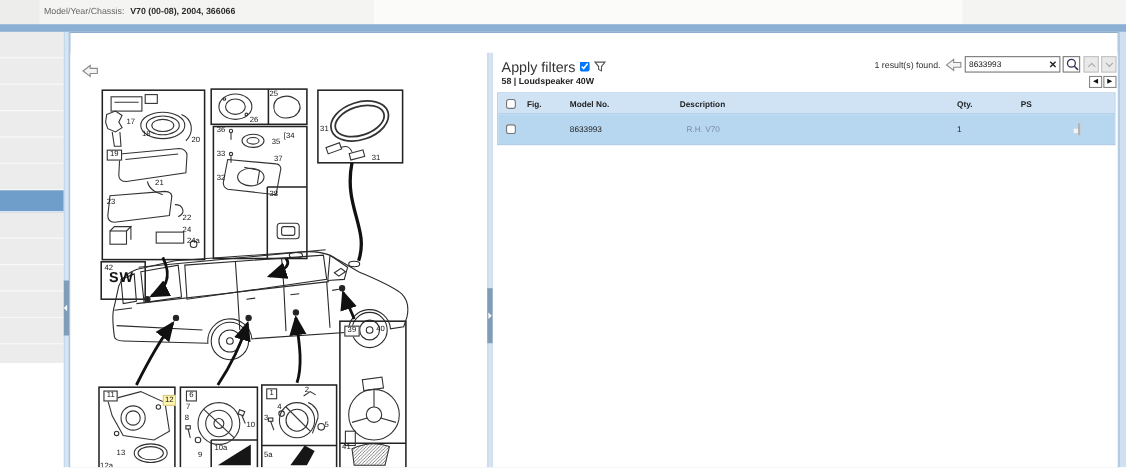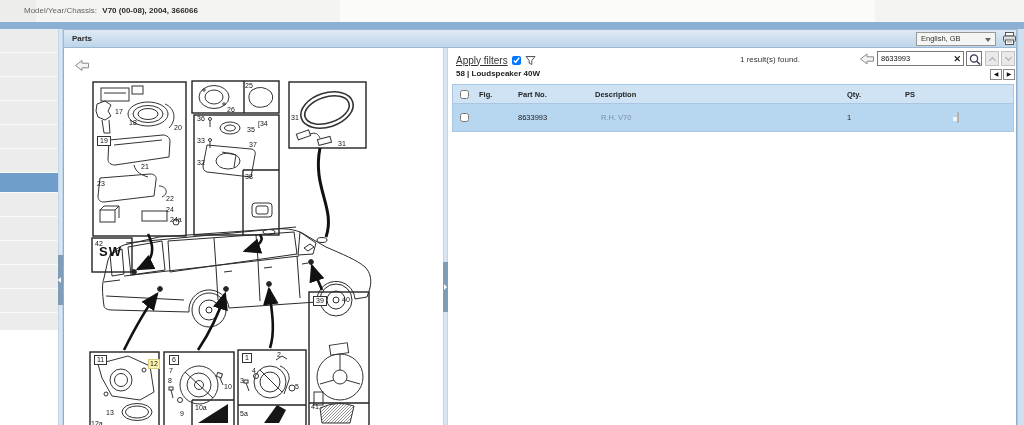--- a/index.html
+++ b/index.html
@@ -4,21 +4,21 @@
 <style>
   html,body{margin:0;padding:0;background:#fff;}
   *{box-sizing:border-box;}
   .screen{position:relative;width:1024px;height:425px;overflow:hidden;background:#fff;
           font-family:"Liberation Sans",sans-serif;color:#222;}
 
   
   .topbar{position:absolute;left:0;top:0;width:1024px;height:22px;background:#f4f4f2;}
   .topbar .blk-l{position:absolute;left:0;top:0;width:36px;height:22px;background:#ededeb;}
   .topbar .blk-m{position:absolute;left:340px;top:0;width:535px;height:22px;background:#fbfbfa;}
-  .topbar .txt{position:absolute;left:24px;top:0;line-height:22px;font-size:8px;white-space:nowrap;}
+  .topbar .txt{position:absolute;left:40px;top:0;line-height:22px;font-size:8px;white-space:nowrap;}
   .topbar .lbl{color:#666;}
   .topbar .val{color:#2a2a2a;font-weight:bold;margin-left:3px;}
 
   .accent{position:absolute;left:0;top:22px;width:1024px;height:7px;background:#8bb0d3;}
 
   
   .sidebar{position:absolute;left:0;top:29px;width:58px;height:301px;background:#ececec;}
   .sb-row{height:24px;border-bottom:1px solid #f9f9f9;}
   .sb-sel{height:20px;background:#6e9ec9;border-bottom:1px solid #f9f9f9;}
 
@@ -45,24 +45,24 @@
   
   .diagram{position:absolute;left:64px;top:48px;width:379px;height:377px;background:#fff;overflow:hidden;}
   .backbtn{position:absolute;left:10px;top:10px;width:16px;height:13px;}
   .callout{position:absolute;font-size:7px;line-height:8px;color:#111;white-space:nowrap;}
   .callout.boxed{border:1px solid #333;padding:0 2px;background:#fff;}
   .callout.highlight{background:#fdf5b0;border:1px solid #d9c97c;padding:0 1px;}
   .callout.big{font-size:13px;font-weight:bold;letter-spacing:1px;}
 
   
   .results{position:absolute;left:448px;top:48px;width:568px;height:377px;background:#fff;}
-  .small-txt{font-size:10px;color:#333;text-decoration:underline;}
+  .small-txt{font-size:13px;color:#333;}
   .apply{position:absolute;left:8px;top:5px;height:14px;display:flex;align-items:center;gap:4px;}
   .apply input{width:9px;height:9px;margin:0;}
-  .count{position:absolute;left:292px;top:5px;width:115px;line-height:14px;font-size:8px;color:#333;}
+  .count{position:absolute;left:292px;top:5px;width:115px;text-align:right;line-height:14px;font-size:8px;color:#333;}
   .navarrow{position:absolute;left:411px;top:4px;width:16px;height:14px;}
   .search-box{position:absolute;left:429px;top:3px;width:87px;height:15px;border:1px solid #777;background:#fff;}
   .search-box input{position:absolute;left:0;top:0;width:74px;height:13px;border:0;outline:none;
         font-family:"Liberation Sans",sans-serif;font-size:7.5px;padding:0 0 0 3px;color:#111;background:transparent;}
   .clear-x{position:absolute;right:2px;top:1px;font-size:9px;font-weight:bold;color:#222;line-height:12px;}
   .mag-btn{position:absolute;left:518px;top:3px;width:16px;height:15px;border:1px solid #777;background:#fff;}
   .sm-btn{position:absolute;width:14px;height:15px;background:#e9e9e9;border:1px solid #c2c2c2;}
   .chev-up{position:absolute;left:3.5px;top:6px;width:5px;height:5px;border-left:1.6px solid #aaa;
         border-top:1.6px solid #aaa;transform:rotate(45deg);}
   .chev-dn{position:absolute;left:3.5px;top:3px;width:5px;height:5px;border-right:1.6px solid #aaa;
@@ -72,21 +72,21 @@
   .group-hdr{position:absolute;left:8px;top:21px;font-size:8px;font-weight:bold;color:#222;}
 
   .table{position:absolute;left:4px;top:36px;width:562px;border:1px solid #a9c7e2;}
   .thead{display:flex;height:19px;background:#cfe3f5;border-bottom:1px solid #a9c7e2;
          font-size:7.5px;font-weight:bold;color:#222;align-items:center;}
   .trow{display:flex;height:27px;background:#b7d7f0;font-size:7.5px;color:#222;align-items:center;}
   .c-sel{width:22px;display:flex;justify-content:center;}
   .c-sel input{width:9px;height:9px;margin:0;}
   .c-fig{width:34px;padding-left:4px;}
   .c-part{width:80px;padding-left:9px;}
-  .c-desc{width:250px;padding-left:6px;}
+  .c-desc{width:250px;padding-left:6px;margin-left:23px;}
   .c-qty{width:56px;padding-left:8px;}
   .c-ps{flex:1;padding-left:10px;}
   .desc2{font-size:7.5px;color:#7d8ea6;}
   .bullet{color:#8b3a3a;margin-right:2px;}
   .ps-icon{width:13px;height:13px;background:#d9d9d9;border:1px solid #b3b3b3;position:relative;margin-left:52px;}
   .ps-icon::after{content:"";position:absolute;right:1px;bottom:1px;width:4px;height:4px;background:#f3f3f3;}
 
   .scrollstrip{position:absolute;left:1017px;top:29px;width:7px;height:396px;background:#cfe0f1;
         border-left:1px solid #aac6e0;}
 </style>
@@ -120,35 +120,20 @@
     <div class="sb-row"></div>
   </div>
 
   <div class="vsplit" style="left:58px;">
     <div class="handle" style="top:226px;">
       <span class="tri-l" style="top:22px;"></span>
     </div>
   </div>
 
   <div class="panel"></div>
-  <div class="panel-header">
-    <span class="panel-title">Parts</span>
-    <div class="lang-select">
-      <span>English, GB</span>
-      <span class="chev"></span>
-    </div>
-    <div class="printer">
-      <svg width="15" height="15" viewBox="0 0 15 15">
-        <rect x="3.5" y="1.5" width="8" height="3.5" fill="#fff" stroke="#555" stroke-width="1"></rect>
-        <rect x="1.5" y="5" width="12" height="5.5" rx="1" fill="#ddd" stroke="#555" stroke-width="1"></rect>
-        <rect x="3.5" y="9" width="8" height="4.5" fill="#fff" stroke="#555" stroke-width="1"></rect>
-        <line x1="5" y1="11" x2="10" y2="11" stroke="#777" stroke-width="0.8"></line>
-      </svg>
-    </div>
-  </div>
 
   <div class="diagram">
     <div class="backbtn">
       <svg width="16" height="13" viewBox="0 0 16 13">
         <path d="M1.5,6.5 L8,1.5 L8,4.2 L14.5,4.2 L14.5,8.8 L8,8.8 L8,11.5 Z" fill="#f4f4f4" stroke="#8a8a8a" stroke-width="1"></path>
       </svg>
     </div>
 
     <svg width="379" height="377" viewBox="0 0 379 377" style="position:absolute;left:0;top:0;">
       <defs>
@@ -409,21 +394,21 @@
     </div>
 
     <div class="group-hdr">58  |  Loudspeaker 40W</div>
 
     <div class="table">
       <div class="thead">
         <span class="c-sel">
             <input type="checkbox" style="">
           </span>
         <span class="c-fig">Fig.</span>
-        <span class="c-part">Part No.</span>
+        <span class="c-part">Model No.</span>
         <span class="c-desc">Description</span>
         <span class="c-qty">Qty.</span>
         <span class="c-ps">PS</span>
       </div>
       <div class="trow">
         <span class="c-sel">
             <input type="checkbox" style="">
           </span>
         <span class="c-fig"></span>
         <span class="c-part">8633993</span>

